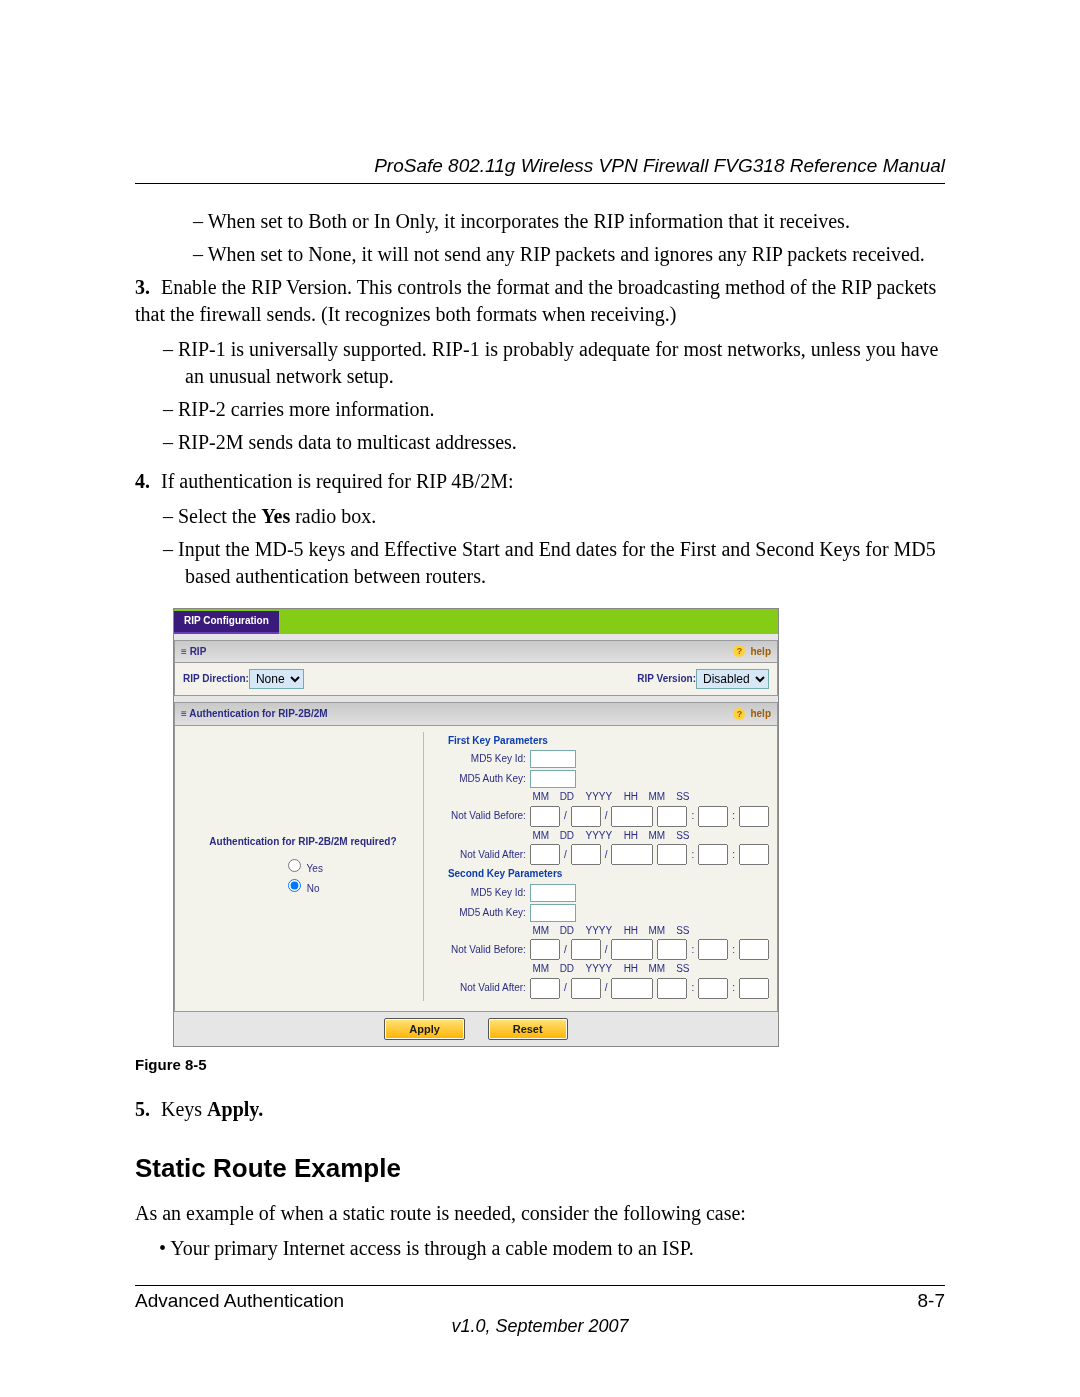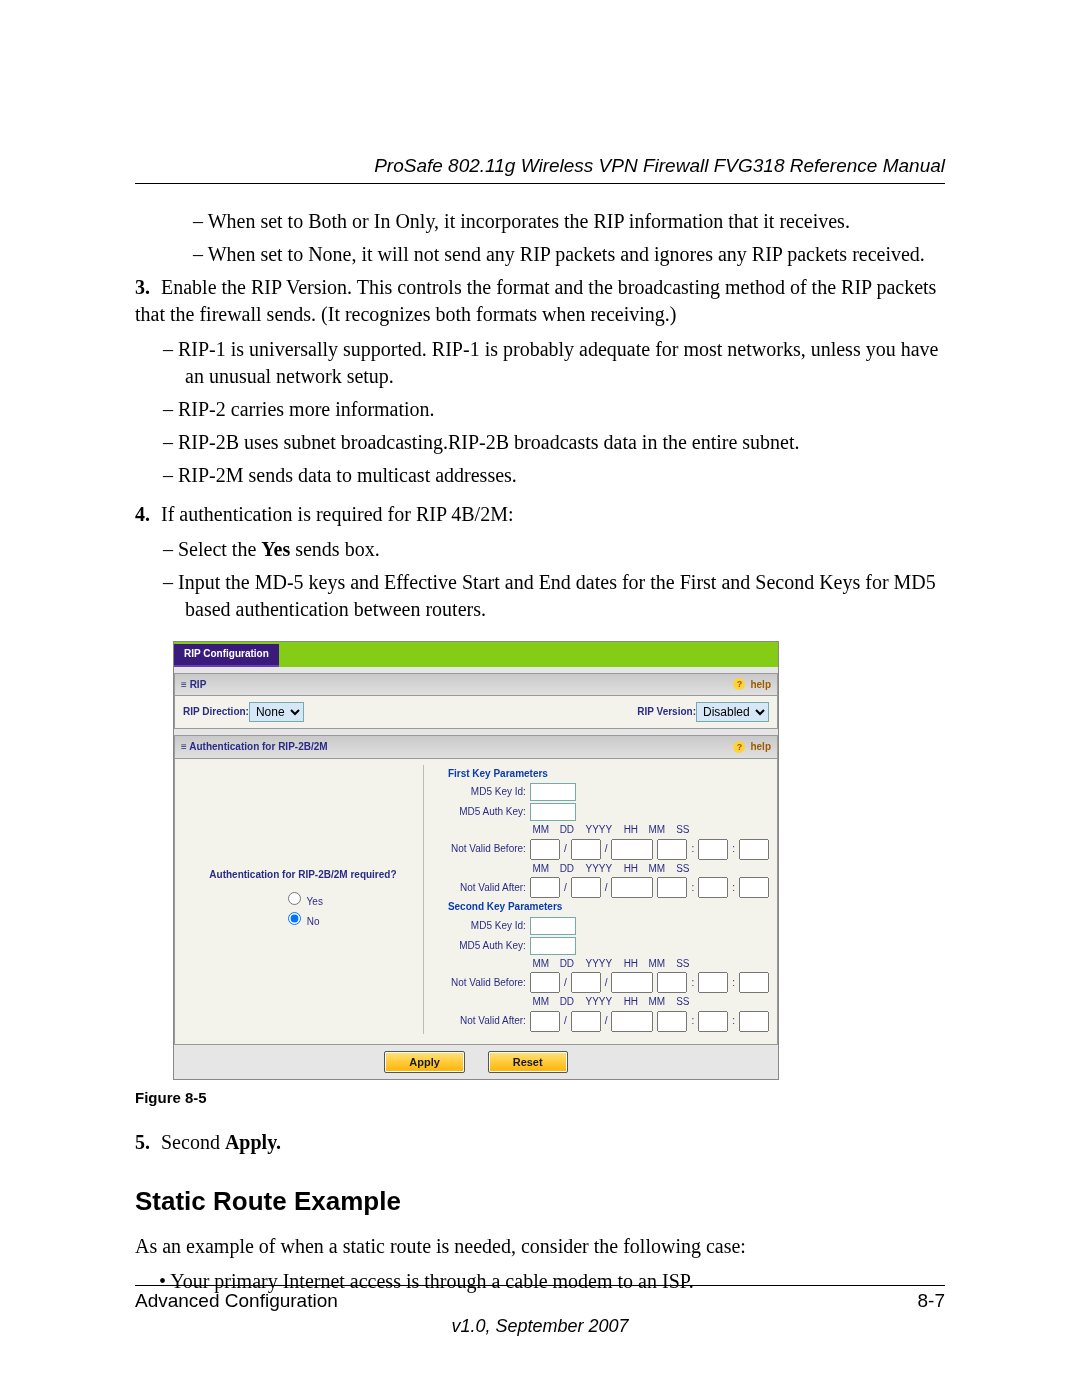--- a/index.html
+++ b/index.html
@@ -80,30 +80,29 @@
     <li>When set to Both or In Only, it incorporates the RIP information that it receives.</li>
     <li>When set to None, it will not send any RIP packets and ignores any RIP packets received.</li>
   </ul>
 
   <ol class="main-list">
     <li>
       <span class="num">3.</span><span>Enable the RIP Version. This controls the format and the broadcasting method of the RIP packets that the firewall sends. (It recognizes both formats when receiving.)</span>
       <ul class="dash-list">
         <li>RIP-1 is universally supported. RIP-1 is probably adequate for most networks, unless you have an unusual network setup.</li>
         <li>RIP-2 carries more information.</li>
-        <li>RIP-2B uses subnet broadcasting.RIP-2B broadcasts data in the entire subnet.</li>
         <li>RIP-2M sends data to multicast addresses.</li>
       </ul>
     </li>
 
     <li>
       <span class="num">4.</span><span>If authentication is required for RIP 4B/2M:</span>
       <ul class="dash-list">
         <li>
-          <span>Select the </span><span class="bold">Yes</span><span> sends box.</span>
+          <span>Select the </span><span class="bold">Yes</span><span> radio box.</span>
         </li>
         <li>Input the MD-5 keys and Effective Start and End dates for the First and Second Keys for MD5 based authentication between routers.</li>
       </ul>
     </li>
   </ol>
 
   <div class="figure-wrap">
     <div class="tab-bar">
       <span class="tab">RIP Configuration</span>
     </div>
@@ -219,32 +218,32 @@
     <div class="btn-bar">
       <span class="btn">Apply</span>
       <span class="btn">Reset</span>
     </div>
   </div>
 
   <div class="fig-caption">Figure 8-5</div>
 
   <ol class="main-list">
     <li>
-      <span class="num">5.</span><span><span>Second </span><span class="bold">Apply.</span></span>
+      <span class="num">5.</span><span><span>Keys </span><span class="bold">Apply.</span></span>
     </li>
   </ol>
 
   <h2 class="section">Static Route Example</h2>
   <p style="margin:0 0 8px 0;">As an example of when a static route is needed, consider the following case:</p>
   <ul class="dot-list">
     <li>Your primary Internet access is through a cable modem to an ISP.</li>
   </ul>
 
 </div>
 
 <div class="footer-area">
   <div class="footer-rule"></div>
   <div class="footer-flex">
-    <span>Advanced Configuration</span>
+    <span>Advanced Authentication</span>
     <span>8-7</span>
   </div>
   <div class="footer-ver">v1.0, September 2007</div>
 </div>
 
 </body></html>

